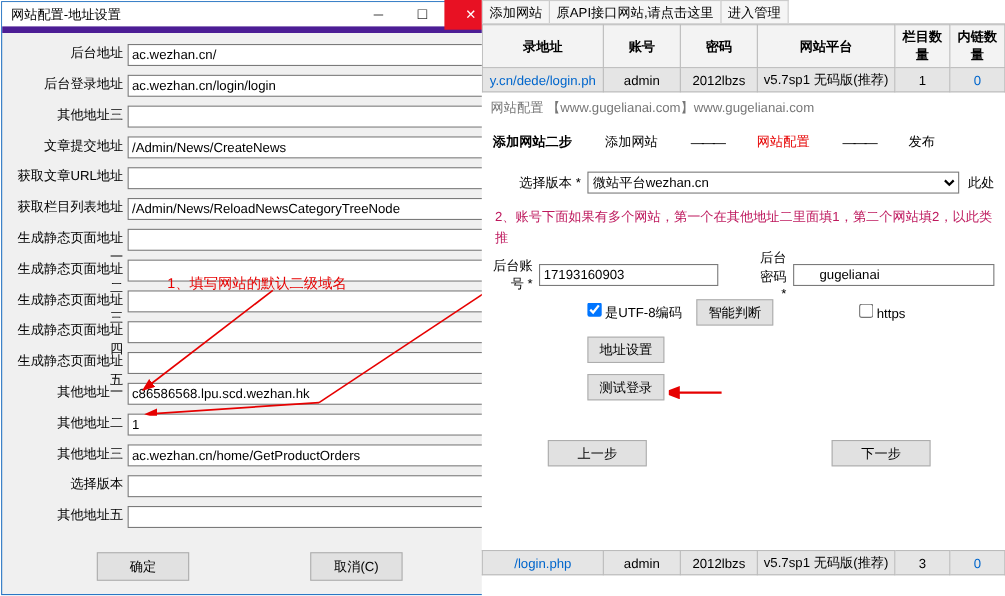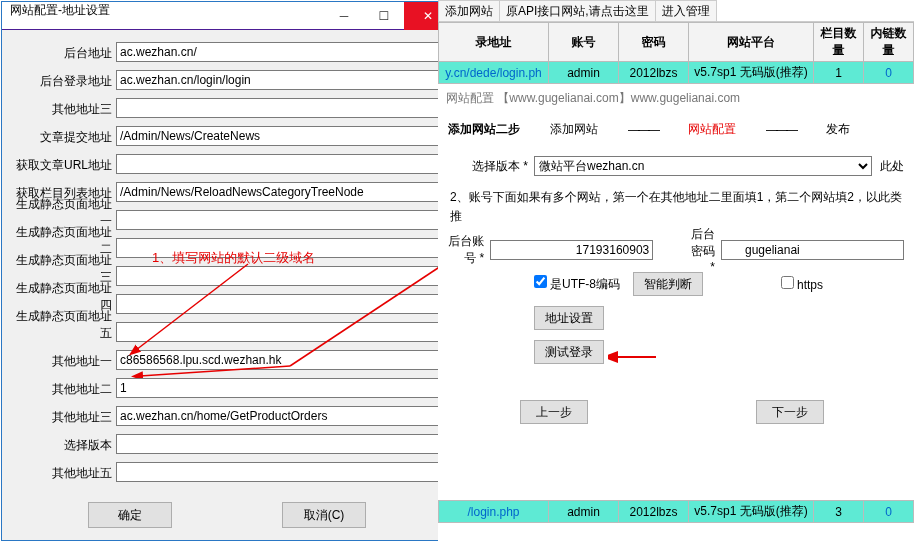--- a/index.html
+++ b/index.html
@@ -1,50 +1,50 @@
 <!DOCTYPE html>
 <html><head>
 <meta charset="utf-8">
 <style>
 *{box-sizing:border-box;margin:0;padding:0;font-family:"Microsoft YaHei","SimSun",sans-serif;font-size:12px}
 body{background:#fff;width:914px;height:542px;position:relative;overflow:hidden}
 .dialog{position:absolute;left:1px;top:1px;width:452px;height:540px;border:1px solid #2a77c4;background:#f0f0f0}
-.titlebar{height:28px;background:#fff;display:flex;align-items:flex-start;padding-left:8px;border-bottom:1px solid #4c1d95}
+.titlebar{height:28px;background:#fff;display:flex;align-items:center;padding-left:8px;border-bottom:6px solid #4c1d95}
 .titlebar-text{flex:1;color:#000}
 .tbtn{width:40px;height:28px;display:flex;align-items:center;justify-content:center;color:#333}
 .tbtn.close{background:#e81123;color:#fff;width:48px}
 .tbtn.min{color:#333}
 .form{padding:10px 6px}
-.row{display:flex;align-items:flex-end;margin-bottom:6px;height:22px}
+.row{display:flex;align-items:flex-start;margin-bottom:6px;height:22px}
 .lbl{width:108px;text-align:right;padding-right:4px;color:#000}
 .inp{flex:1;height:20px;border:1px solid #7a7a7a;background:#fff;padding:0 3px;font-size:12px}
 .btnrow{display:flex;justify-content:center;gap:110px;margin-top:20px}
 .btn{width:84px;height:26px;border:1px solid #adadad;background:#e1e1e1;cursor:pointer}
 .right{position:absolute;left:438px;top:0;width:476px;height:542px;background:#fff;overflow:hidden}
 .tabs{display:flex;height:22px;border-bottom:1px solid #ccc;font-size:12px}
 .tab{padding:2px 6px;border:1px solid #ccc;border-bottom:none;background:#f5f5f5;margin-right:-1px}
 table{border-collapse:collapse;width:100%}
-th,td{border:1px solid #bbb;padding:2px 4px;text-align:center;height:22px;font-size:12px;background:#5eead4}
+th,td{border:1px solid #bbb;padding:2px 4px;text-align:center;height:22px;font-size:12px;background:#e5e5e5}
 th{background:#f3f3f3}
 .blue{color:#0066cc}
 .sub-title{color:#777;padding:6px 8px}
 .cfg{padding:8px 10px}
 .cfg-head{display:flex;align-items:center;gap:30px;margin-bottom:16px}
 .cfg-head .bold{font-weight:bold}
 .cfg-head .red{color:#e60000}
 .sep{letter-spacing:-2px}
 .fr{display:flex;align-items:center;margin-bottom:10px;height:24px}
 .fr .l{width:86px;text-align:right;padding-right:6px}
 .sel{flex:1;height:20px;border:1px solid #7a7a7a;background:#fff}
 .side{margin-left:8px}
-.note{color:#000000;margin:6px 0 12px 2px;line-height:1.6}
+.note{color:#be185d;margin:6px 0 12px 2px;line-height:1.6}
 .chk{margin-right:3px}
 .btn2{height:24px;padding:0 10px;border:1px solid #adadad;background:#e1e1e1;cursor:pointer;margin-right:8px}
 .nav{display:flex;justify-content:center;gap:160px;margin-top:36px}
-.nav .btn2{width:68px}
+.nav .btn2{width:90px}
 .red-anno{position:absolute;color:#e60000;font-size:13px;pointer-events:none}
 svg.arrow{position:absolute;pointer-events:none}
 .bot-table{position:absolute;left:438px;top:500px;width:476px}
 </style>
 </head>
 <body>
 
 <div class="dialog">
   <div class="titlebar">
     <span class="titlebar-text">网站配置-地址设置</span>
@@ -175,21 +175,21 @@
       <span>发布</span>
     </div>
     <div class="fr">
       <span class="l">选择版本 *</span>
       <select class="sel"><option>微站平台wezhan.cn</option></select>
       <span class="side">此处</span>
     </div>
     <div class="note">2、账号下面如果有多个网站，第一个在其他地址二里面填1，第二个网站填2，以此类推</div>
     <div class="fr">
       <span class="l">后台账号 *</span>
-      <input class="inp" style="flex: 0 0 130px; text-align: right;" value="17193160903">
+      <input class="inp" style="flex: 0 0 130px;" value="17193160903">
       <span class="l" style="width:76px;margin-left:30px">后台密码 *</span>
       <input class="inp" style="flex: 0 0 110px; padding-left: 23px;" value="gugelianai">
     </div>
     <div class="fr" style="padding-left:86px">
       <label><input type="checkbox" class="chk" checked="" style=""><span>是UTF-8编码</span></label>
       <button class="btn2" style="margin-left:13px">智能判断</button>
       <label style="margin-left:70px"><input type="checkbox" class="chk" style=""><span>https</span></label>
     </div>
     <div class="fr" style="padding-left:86px">
       <button class="btn2">地址设置</button>

